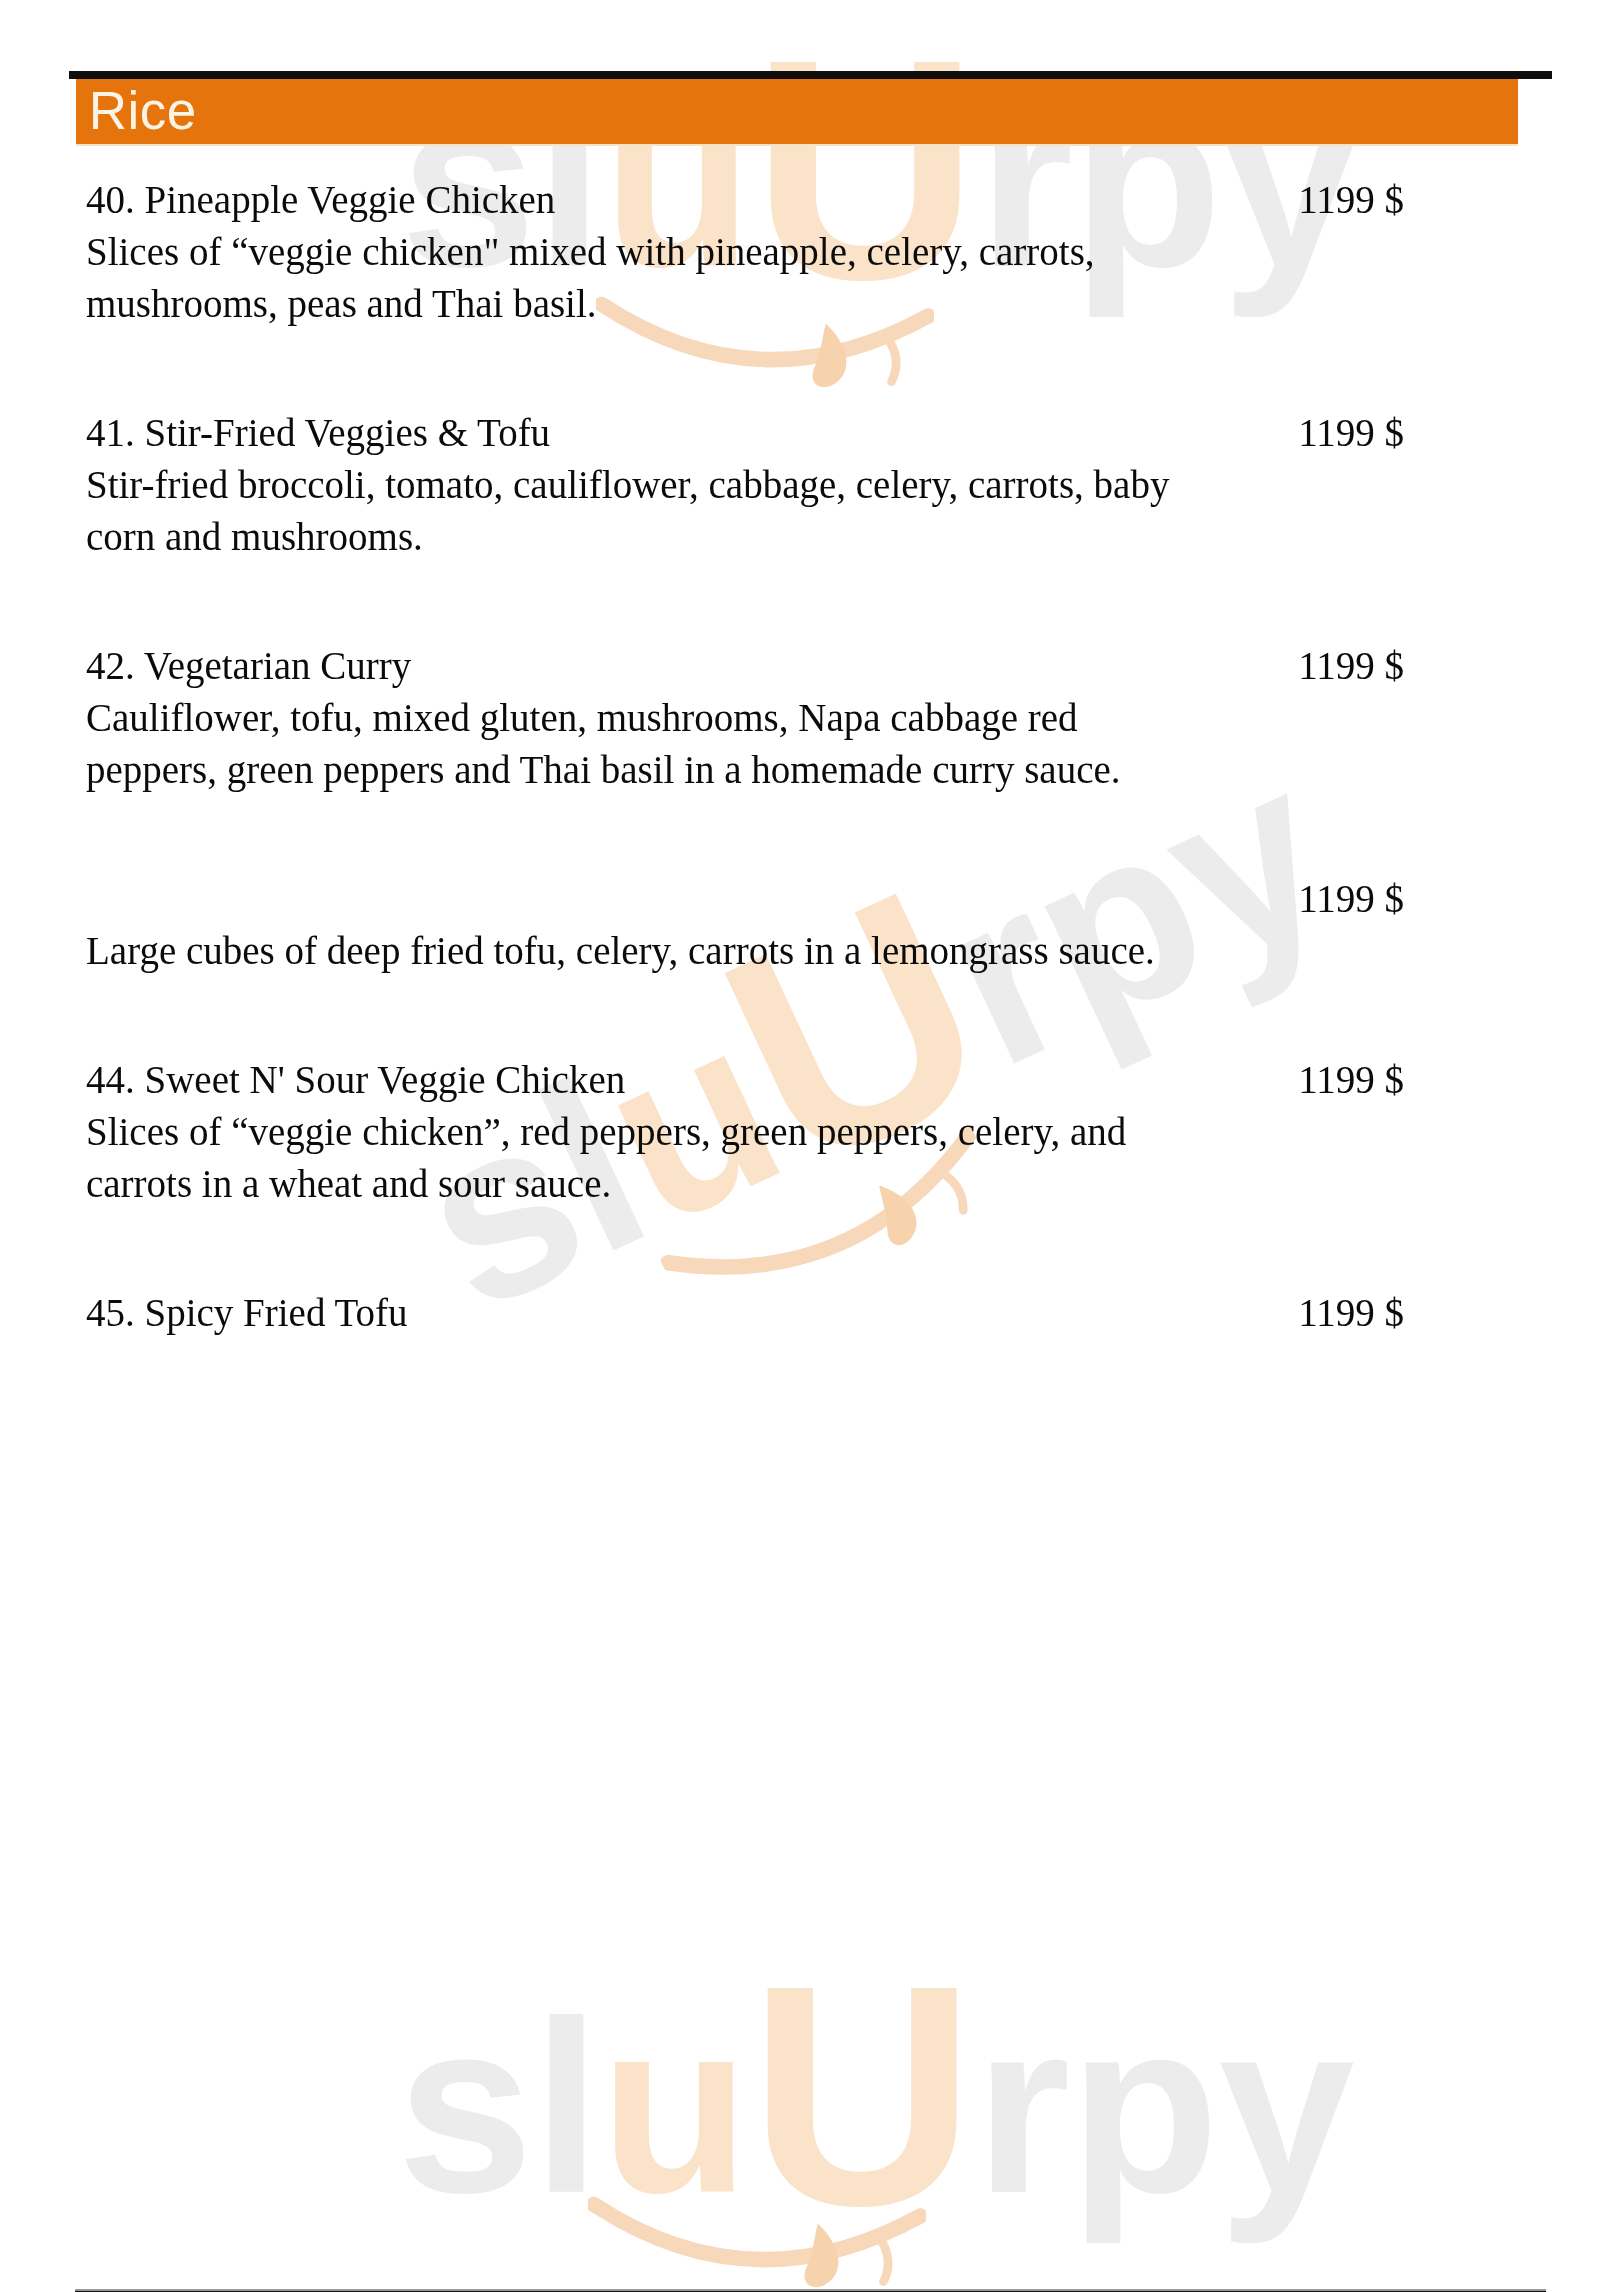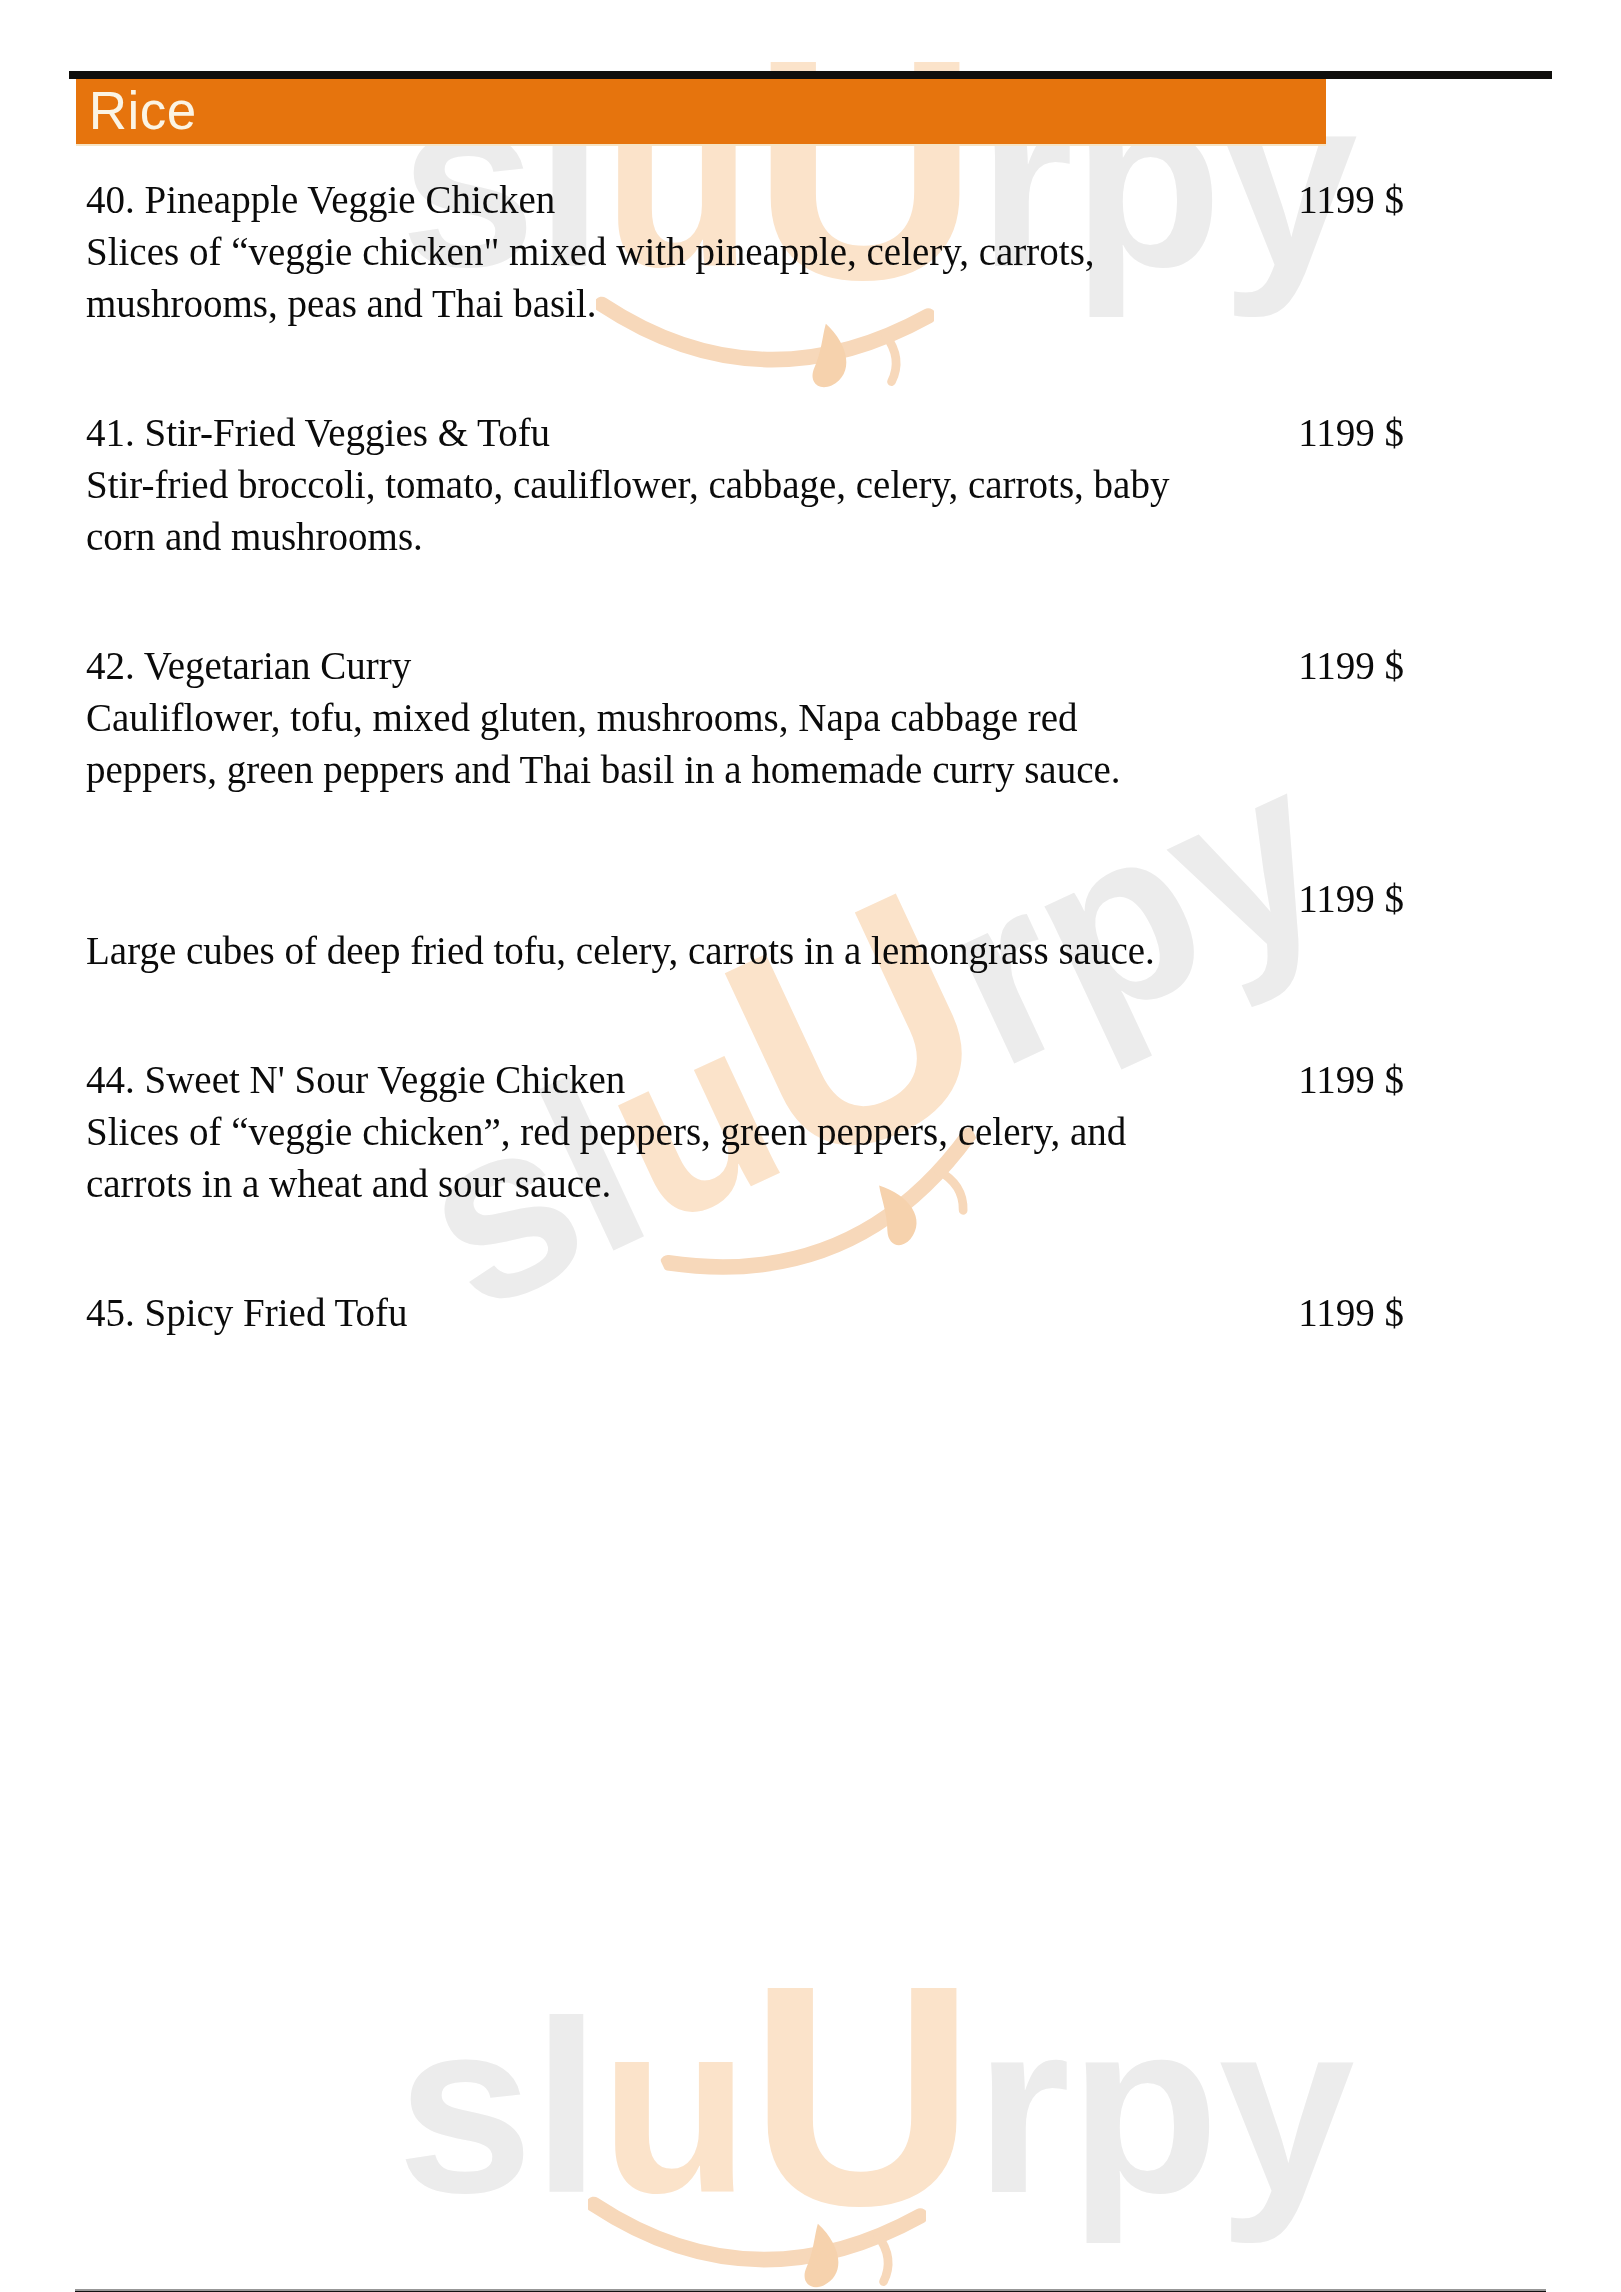--- a/index.html
+++ b/index.html
@@ -25,21 +25,21 @@
     left: 75px; top: 2289px;
     width: 1471px; height: 4.9px;
     background: linear-gradient(#979797 0 2px, #121212 2px 100%);
     z-index: 3;
   }
 
   
   .section-header {
     position: absolute;
     left: 76px; top: 78px;
-    width: 1250px; height: 68px;
+    width: 1442px; height: 68px;
     border-bottom: 2px solid #f6e4c4;
     box-sizing: border-box;
     z-index: 2;
   }
   .section-header .section-title {
     font-family: "Liberation Sans", "DejaVu Sans", sans-serif;
     font-size: 53px;
     line-height: 65px;
     padding-left: 12.7px;
     letter-spacing: 0.5px;

